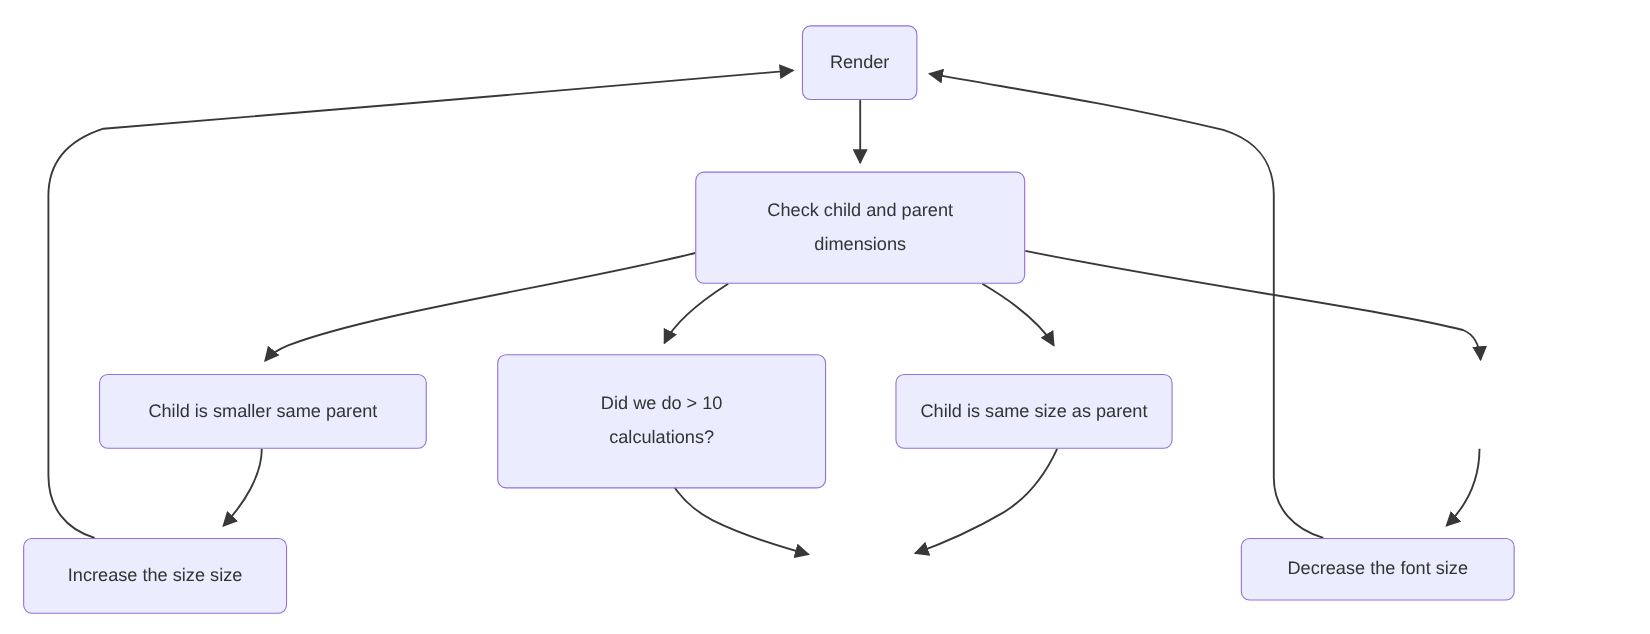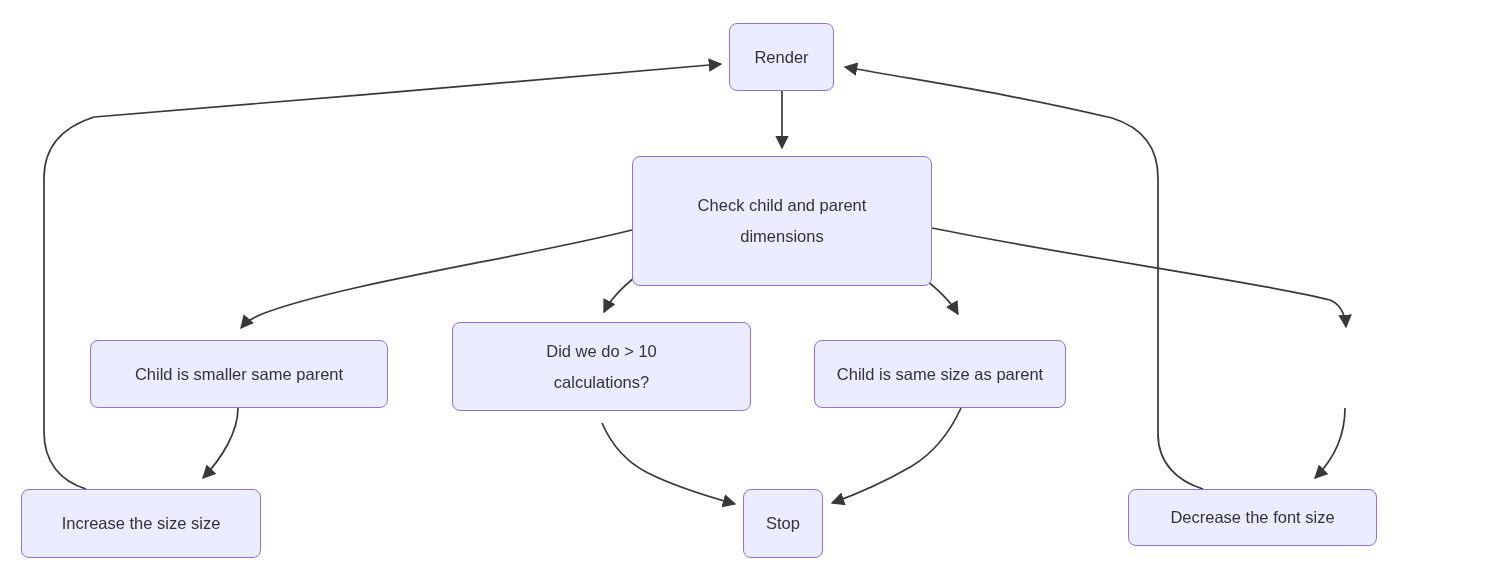--- a/index.html
+++ b/index.html
@@ -32,23 +32,23 @@
     align-items: center;
     justify-content: center;
     text-align: center;
     color: #333333;
     font-size: 16.5px;
     line-height: 1.85;
     white-space: pre-line;
     padding: 0 10px;
   }
   .node-render      { left: 729px;  top: 23px;  width: 105px; height: 68px;  }
-  .node-check       { left: 632px;  top: 156px; width: 300px; height: 130px; }
+  .node-check       { left: 632px;  top: 156px; width: 300px; height: 102px; }
   .node-smaller     { left: 90px;   top: 340px; width: 298px; height: 68px;  }
-  .node-calcs       { left: 452px;  top: 322px; width: 299px; height: 89px; }
+  .node-calcs       { left: 452px;  top: 322px; width: 299px; height: 122px; }
   .node-same        { left: 814px;  top: 340px; width: 252px; height: 68px;  }
   .node-bigger      { left: 1203px; top: 339px; width: 286px; height: 69px;  }
   .node-increase    { left: 21px;   top: 489px; width: 240px; height: 69px;  }
   .node-stop        { left: 743px;  top: 489px; width: 80px;  height: 69px;  }
   .node-decrease    { left: 1128px; top: 489px; width: 249px; height: 57px;  }
   .edge-path {
     fill: none;
     stroke: #383838;
     stroke-width: 1.7px;
   }
@@ -108,21 +108,18 @@
 
   <div class="node node-same">
     <span>Child is same size as parent</span>
   </div>
 
 
   <div class="node node-increase">
     <span>Increase the size size</span>
   </div>
 
-  <div class="node node-stop">
-    <span>Stop</span>
-  </div>
 
   <div class="node node-decrease">
     <span>Decrease the font size</span>
   </div>
 
 </div>
 
 </body></html>

